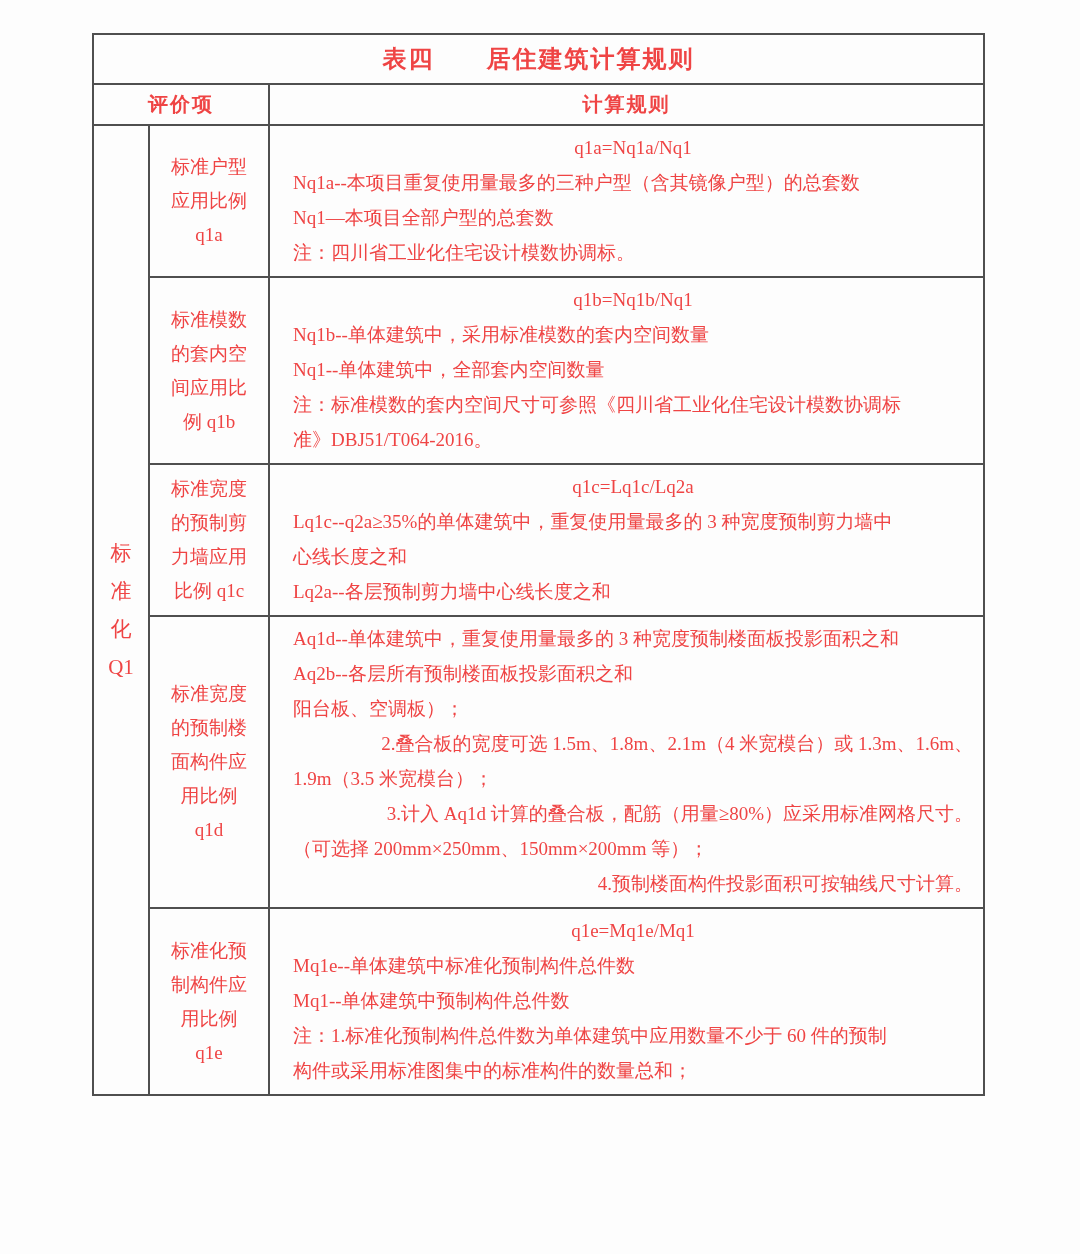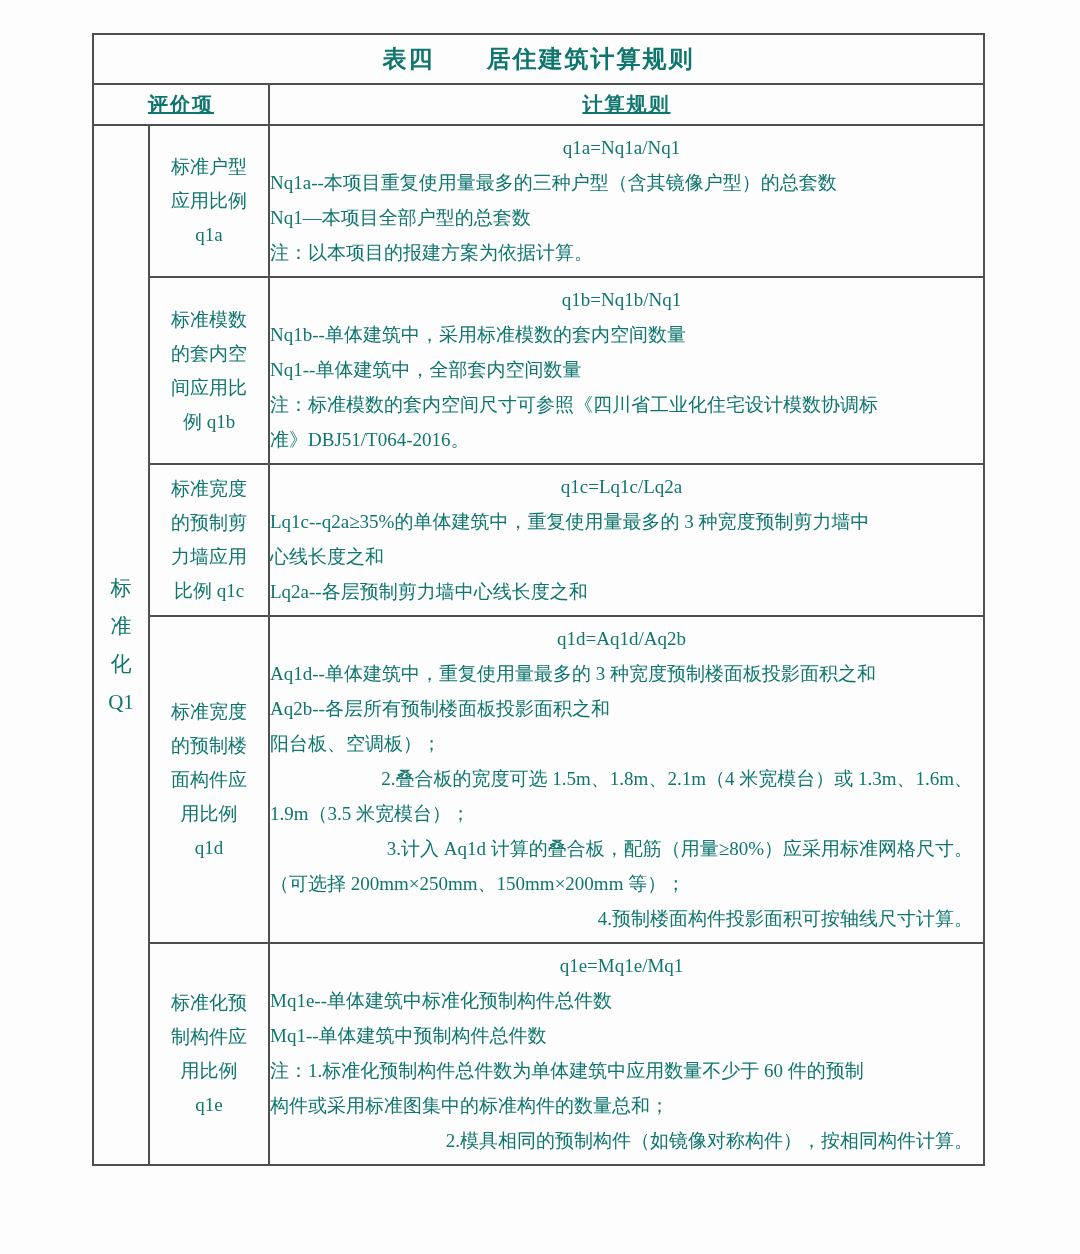--- a/index.html
+++ b/index.html
@@ -3,21 +3,21 @@
 <meta charset="utf-8">
 <style>
   * { box-sizing: border-box; margin: 0; padding: 0; }
   html, body { background: #ffffff; }
   .page {
     position: relative;
     width: 1080px;
     height: 1254px;
     background: #fdfdfd;
     font-family: "Liberation Serif", "DejaVu Serif", serif;
-    color: #0f766e;
+    color: #ef4444;
     overflow: hidden;
   }
   .doc-table {
     position: absolute;
     left: 92px;
     top: 33px;
     width: 893px;
     border: 2px solid #4f4f4f;
     background: #fdfdfd;
   }
@@ -30,21 +30,20 @@
     font-size: 24px;
     letter-spacing: 2px;
     border-bottom: 2px solid #4f4f4f;
   }
   .header-row {
     display: flex;
     height: 41px;
     border-bottom: 2px solid #4f4f4f;
     font-weight: bold;
     font-size: 20px;
-    text-decoration: underline;
   }
   .header-cell-left {
     width: 176px;
     border-right: 2px solid #4f4f4f;
     display: flex;
     align-items: center;
     justify-content: center;
     letter-spacing: 2px;
   }
   .header-cell-right {
@@ -80,21 +79,21 @@
     text-align: center;
     font-size: 19px;
     line-height: 34px;
     white-space: pre-line;
     padding: 6px 16px;
   }
   .content-cell {
     flex: 1;
     font-size: 19px;
     line-height: 35px;
-    padding: 4px 10px 6px 0;
+    padding: 4px 10px 6px 23px;
   }
   .line { white-space: nowrap; }
   .line.center { text-align: center; white-space: normal; }
   .line.indent { text-indent: 2.1em; text-align: right; }
 </style>
 </head>
 <body>
 
 <div class="page">
   <div class="doc-table">
@@ -110,21 +109,21 @@
 Q1</div>
       <div class="rows">
           <div class="row">
             <div class="label-cell">标准户型
 应用比例
 q1a</div>
             <div class="content-cell">
               <div class="line center">q1a=Nq1a/Nq1</div>
               <div class="line left">Nq1a--本项目重复使用量最多的三种户型（含其镜像户型）的总套数</div>
               <div class="line left">Nq1—本项目全部户型的总套数</div>
-              <div class="line left">注：以本项目的报建方案为依据计算。</div>
+              <div class="line left">注：四川省工业化住宅设计模数协调标。</div>
             </div>
           </div>
           <div class="row">
             <div class="label-cell">标准模数
 的套内空
 间应用比
 例 q1b</div>
             <div class="content-cell">
               <div class="line center">q1b=Nq1b/Nq1</div>
               <div class="line left">Nq1b--单体建筑中，采用标准模数的套内空间数量</div>
@@ -144,21 +143,20 @@
               <div class="line left">心线长度之和</div>
               <div class="line left">Lq2a--各层预制剪力墙中心线长度之和</div>
             </div>
           </div>
           <div class="row">
             <div class="label-cell">标准宽度
 的预制楼
 面构件应
 用比例 q1d</div>
             <div class="content-cell">
-              <div class="line center">q1d=Aq1d/Aq2b</div>
               <div class="line left">Aq1d--单体建筑中，重复使用量最多的 3 种宽度预制楼面板投影面积之和</div>
               <div class="line left">Aq2b--各层所有预制楼面板投影面积之和</div>
               <div class="line left">阳台板、空调板）；</div>
               <div class="line indent">2.叠合板的宽度可选 1.5m、1.8m、2.1m（4 米宽模台）或 1.3m、1.6m、</div>
               <div class="line left">1.9m（3.5 米宽模台）；</div>
               <div class="line indent">3.计入 Aq1d 计算的叠合板，配筋（用量≥80%）应采用标准网格尺寸。</div>
               <div class="line left">（可选择 200mm×250mm、150mm×200mm 等）；</div>
               <div class="line indent">4.预制楼面构件投影面积可按轴线尺寸计算。</div>
             </div>
           </div>
@@ -166,19 +164,18 @@
             <div class="label-cell">标准化预
 制构件应
 用比例
 q1e</div>
             <div class="content-cell">
               <div class="line center">q1e=Mq1e/Mq1</div>
               <div class="line left">Mq1e--单体建筑中标准化预制构件总件数</div>
               <div class="line left">Mq1--单体建筑中预制构件总件数</div>
               <div class="line left">注：1.标准化预制构件总件数为单体建筑中应用数量不少于 60 件的预制</div>
               <div class="line left">构件或采用标准图集中的标准构件的数量总和；</div>
-              <div class="line indent">2.模具相同的预制构件（如镜像对称构件），按相同构件计算。</div>
             </div>
           </div>
         </div>
     </div>
   </div>
 </div>
 
 </body></html>

